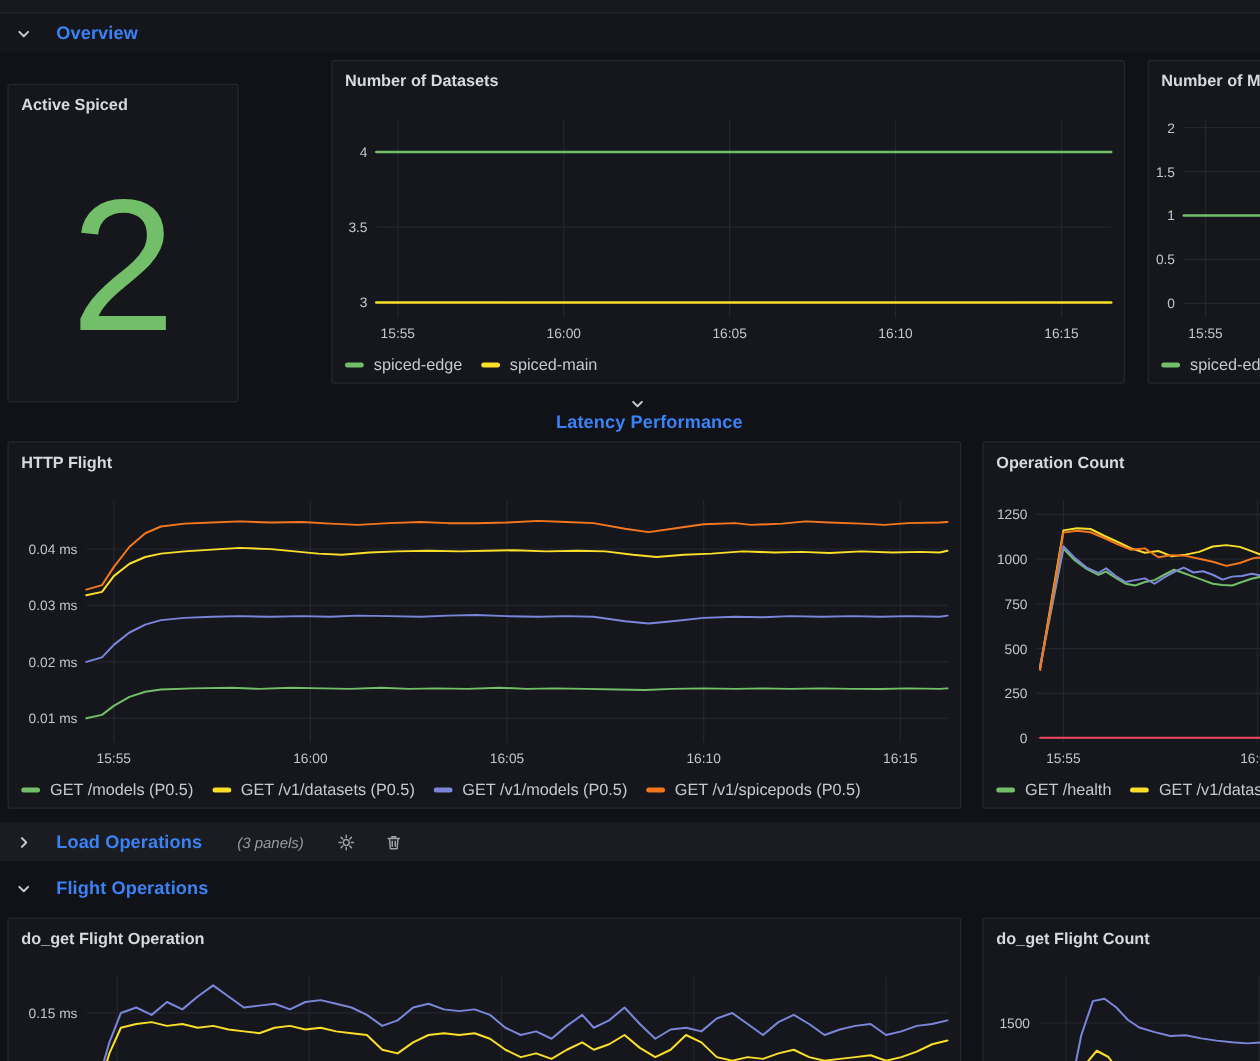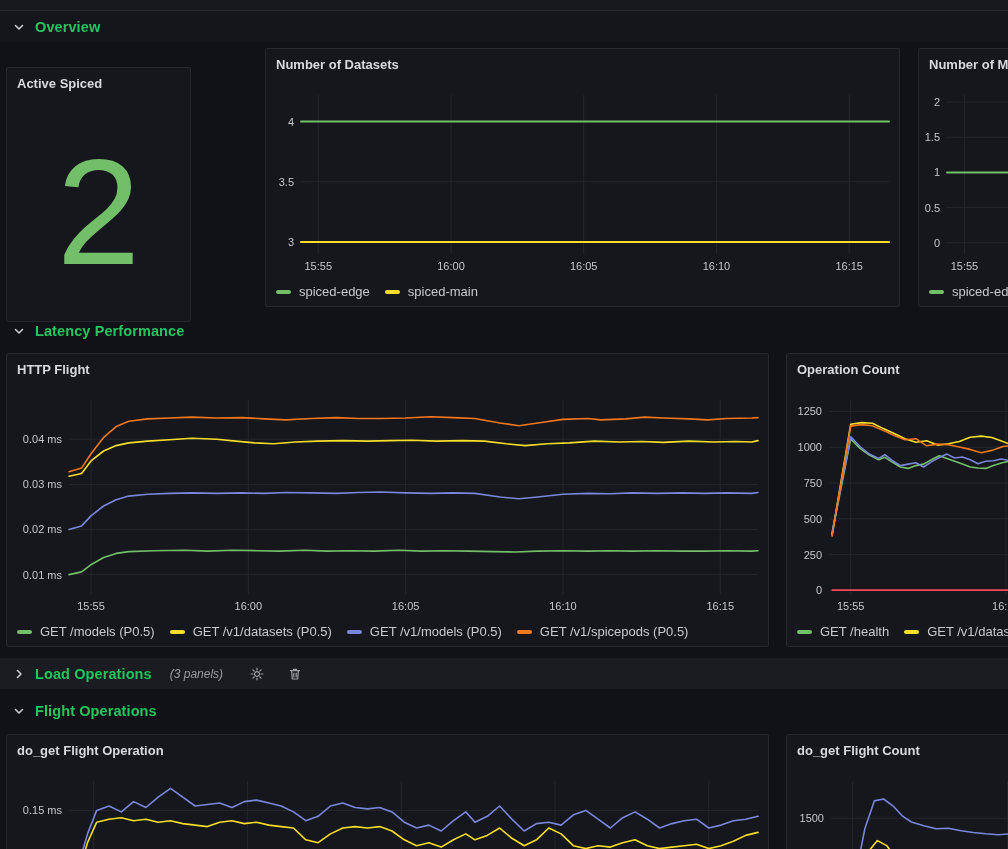--- a/index.html
+++ b/index.html
@@ -6,22 +6,22 @@
   body{
     width:1008px;height:849px;overflow:hidden;position:relative;
     background:#111217;
     font-family:"Liberation Sans","DejaVu Sans",sans-serif;
     -webkit-font-smoothing:antialiased;
   }
   .topstrip{position:absolute;left:0;top:0;width:1008px;height:11px;background:#18191E;border-bottom:1px solid #26272C;box-sizing:border-box;}
   .section{position:absolute;left:0;width:1008px;display:flex;align-items:center;padding-left:12px;box-sizing:border-box;}
   .section .chev{width:14px;height:14px;flex:0 0 14px;}
   .section .chev path{fill:none;stroke:#C9CAD0;stroke-width:1.6;stroke-linecap:round;stroke-linejoin:round;}
-  .stitle{margin-left:9px;font-size:14.5px;font-weight:bold;color:#22c55e;letter-spacing:.1px;}
-  .smeta{margin-left:18px;font-size:12px;font-style:italic;color:#989AA1;}
+  .stitle{margin-left:19px;font-size:14.5px;font-weight:bold;color:#3b82f6;letter-spacing:.1px;}
+  .smeta{margin-left:28px;font-size:12px;font-style:italic;color:#989AA1;}
   .sec-btn{margin-left:26px;width:16px;height:16px;background:none;border:none;padding:0;cursor:pointer;display:flex;align-items:center;justify-content:center;}
   .sec-btn svg{width:14px;height:14px;}
   .sec-btn path{fill:none;stroke:#9EA0A7;stroke-width:1.2;stroke-linecap:round;stroke-linejoin:round;}
   .panel{
     position:absolute;background:#15171C;border:1px solid #25272E;border-radius:2px;
     box-sizing:border-box;overflow:hidden;
   }
   .ptitle{
     position:absolute;left:10px;top:8px;font-size:13px;font-weight:600;color:#D8D9DD;
     white-space:nowrap;cursor:pointer;
@@ -117,21 +117,21 @@
       <polyline points="28.0,123.4 623.0,123.4" fill="none" stroke="#73BF69" stroke-width="2" stroke-linejoin="round" stroke-linecap="round"></polyline>
     </svg>
   <div class="legend">
       <div class="item">
         <span class="sw" style="background: rgb(115, 191, 105);"></span>
         <span class="lb">spiced-edge</span>
       </div>
     </div>
 </div>
 
-<div class="section" style="top:316px;height:30px;">
+<div class="section" style="top:316px;height:30px;flex-direction:column;">
   <svg class="chev" viewBox="0 0 14 14">
       <path d="M3.5 5.5 L7 9 L10.5 5.5"></path>
     </svg>
   <span class="stitle">Latency Performance</span>
 </div>
 
 <div class="panel" style="left:6px;top:353px;width:763px;height:294px;">
   <div class="ptitle">HTTP Flight</div>
   <svg class="plot" width="761" height="292" viewBox="0 0 761 292">
       <line x1="62" y1="220.6" x2="751" y2="220.6" stroke="#24262C" stroke-width="1"></line>

